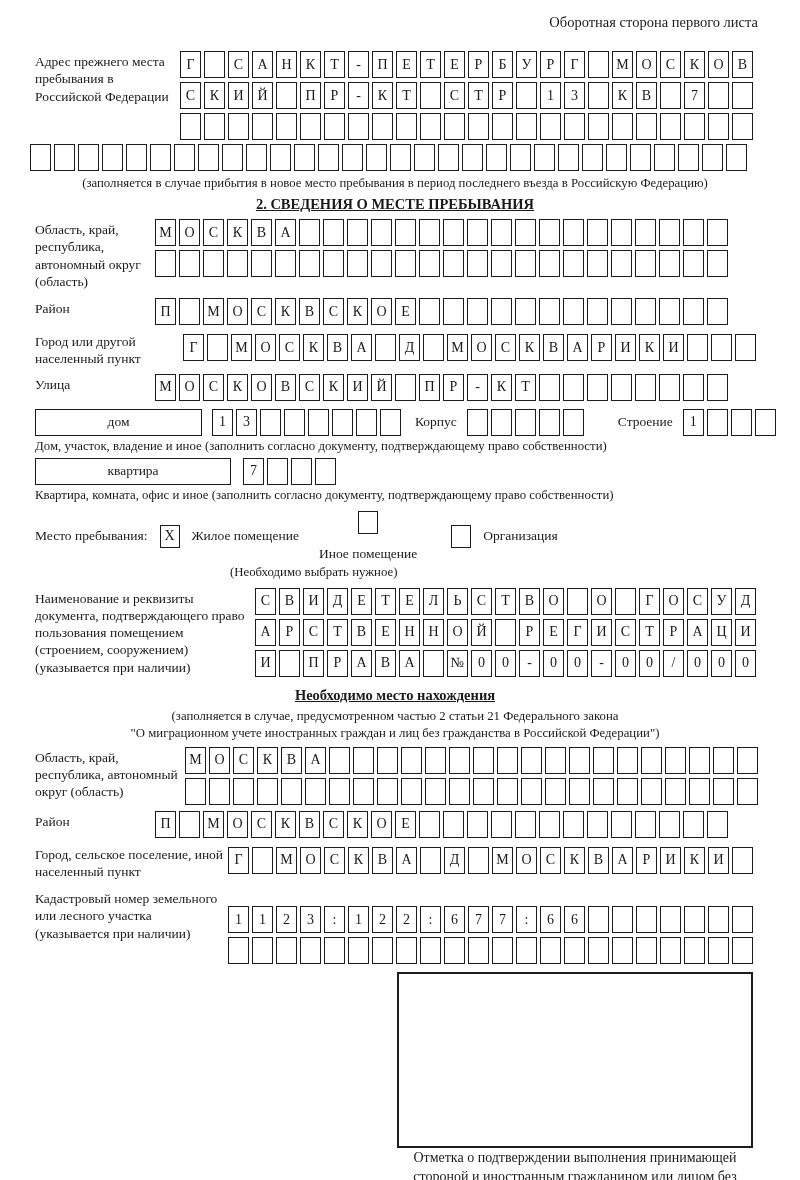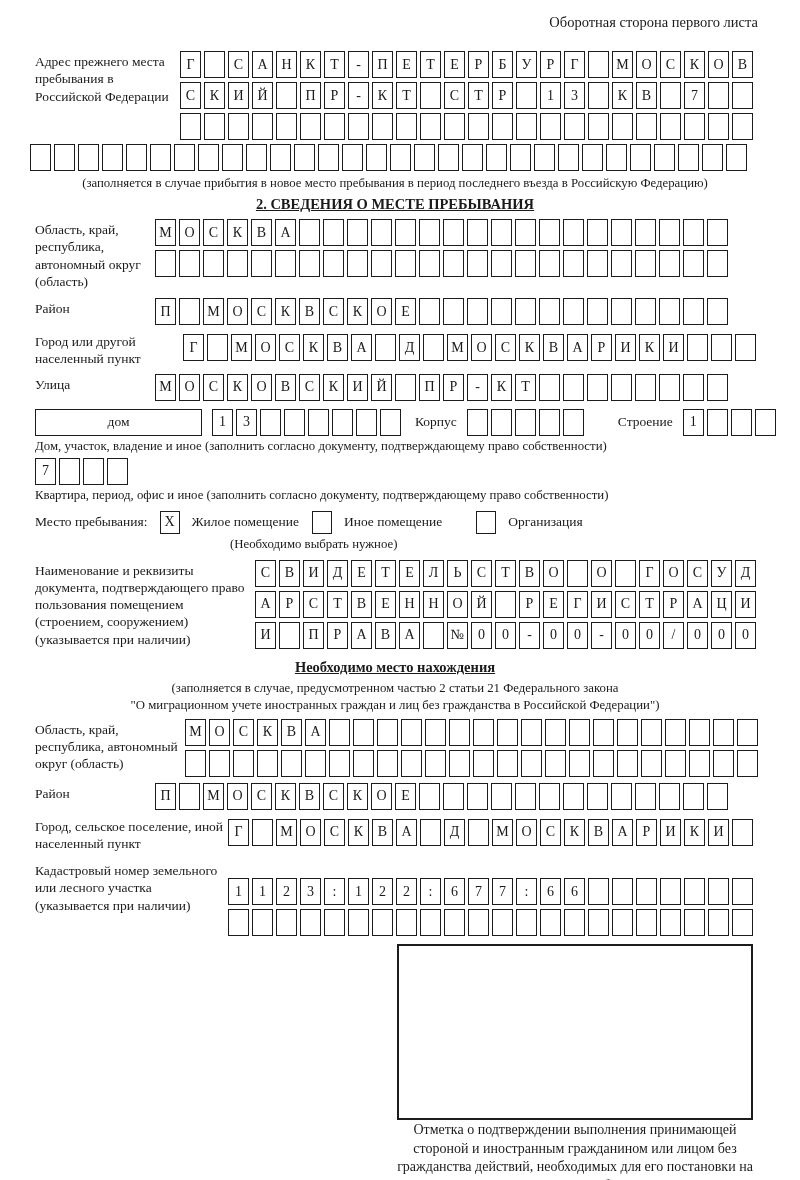--- a/index.html
+++ b/index.html
@@ -343,36 +343,37 @@
     <div class="cells">
         <span class="cell">1</span>
         <span class="cell"></span>
         <span class="cell"></span>
         <span class="cell"></span>
       </div>
   </div>
   <div class="note-left">Дом, участок, владение и иное (заполнить согласно документу, подтверждающему право собственности)</div>
 
   <div class="row mt4" style="align-items:center; gap:12px;">
+    <div class="widebox" style="width:196px;">квартира</div>
     <div class="cells">
         <span class="cell">7</span>
         <span class="cell"></span>
         <span class="cell"></span>
         <span class="cell"></span>
       </div>
   </div>
-  <div class="note-left">Квартира, период, офис и иное (заполнить согласно документу, подтверждающему право собственности)</div>
+  <div class="note-left">Квартира, комната, офис и иное (заполнить согласно документу, подтверждающему право собственности)</div>
 
   <div class="stay-row">
     <span>Место пребывания:</span>
     <span class="stay-opt">
       <span class="chk">X</span>
       <span>Жилое помещение</span>
     </span>
-    <span class="stay-opt" style="margin-left:1px;">
+    <span class="stay-opt" style="margin-left:8px;flex-direction:column;">
       <span class="chk"></span>
       <span>Иное помещение</span>
     </span>
     <span class="stay-opt" style="margin-left:14px;padding-left:8px;">
       <span class="chk"></span>
       <span>Организация</span>
     </span>
   </div>
   <div style="font-size:12.8px; margin-left:200px; margin-top:3px;">(Необходимо выбрать нужное)</div>
 

